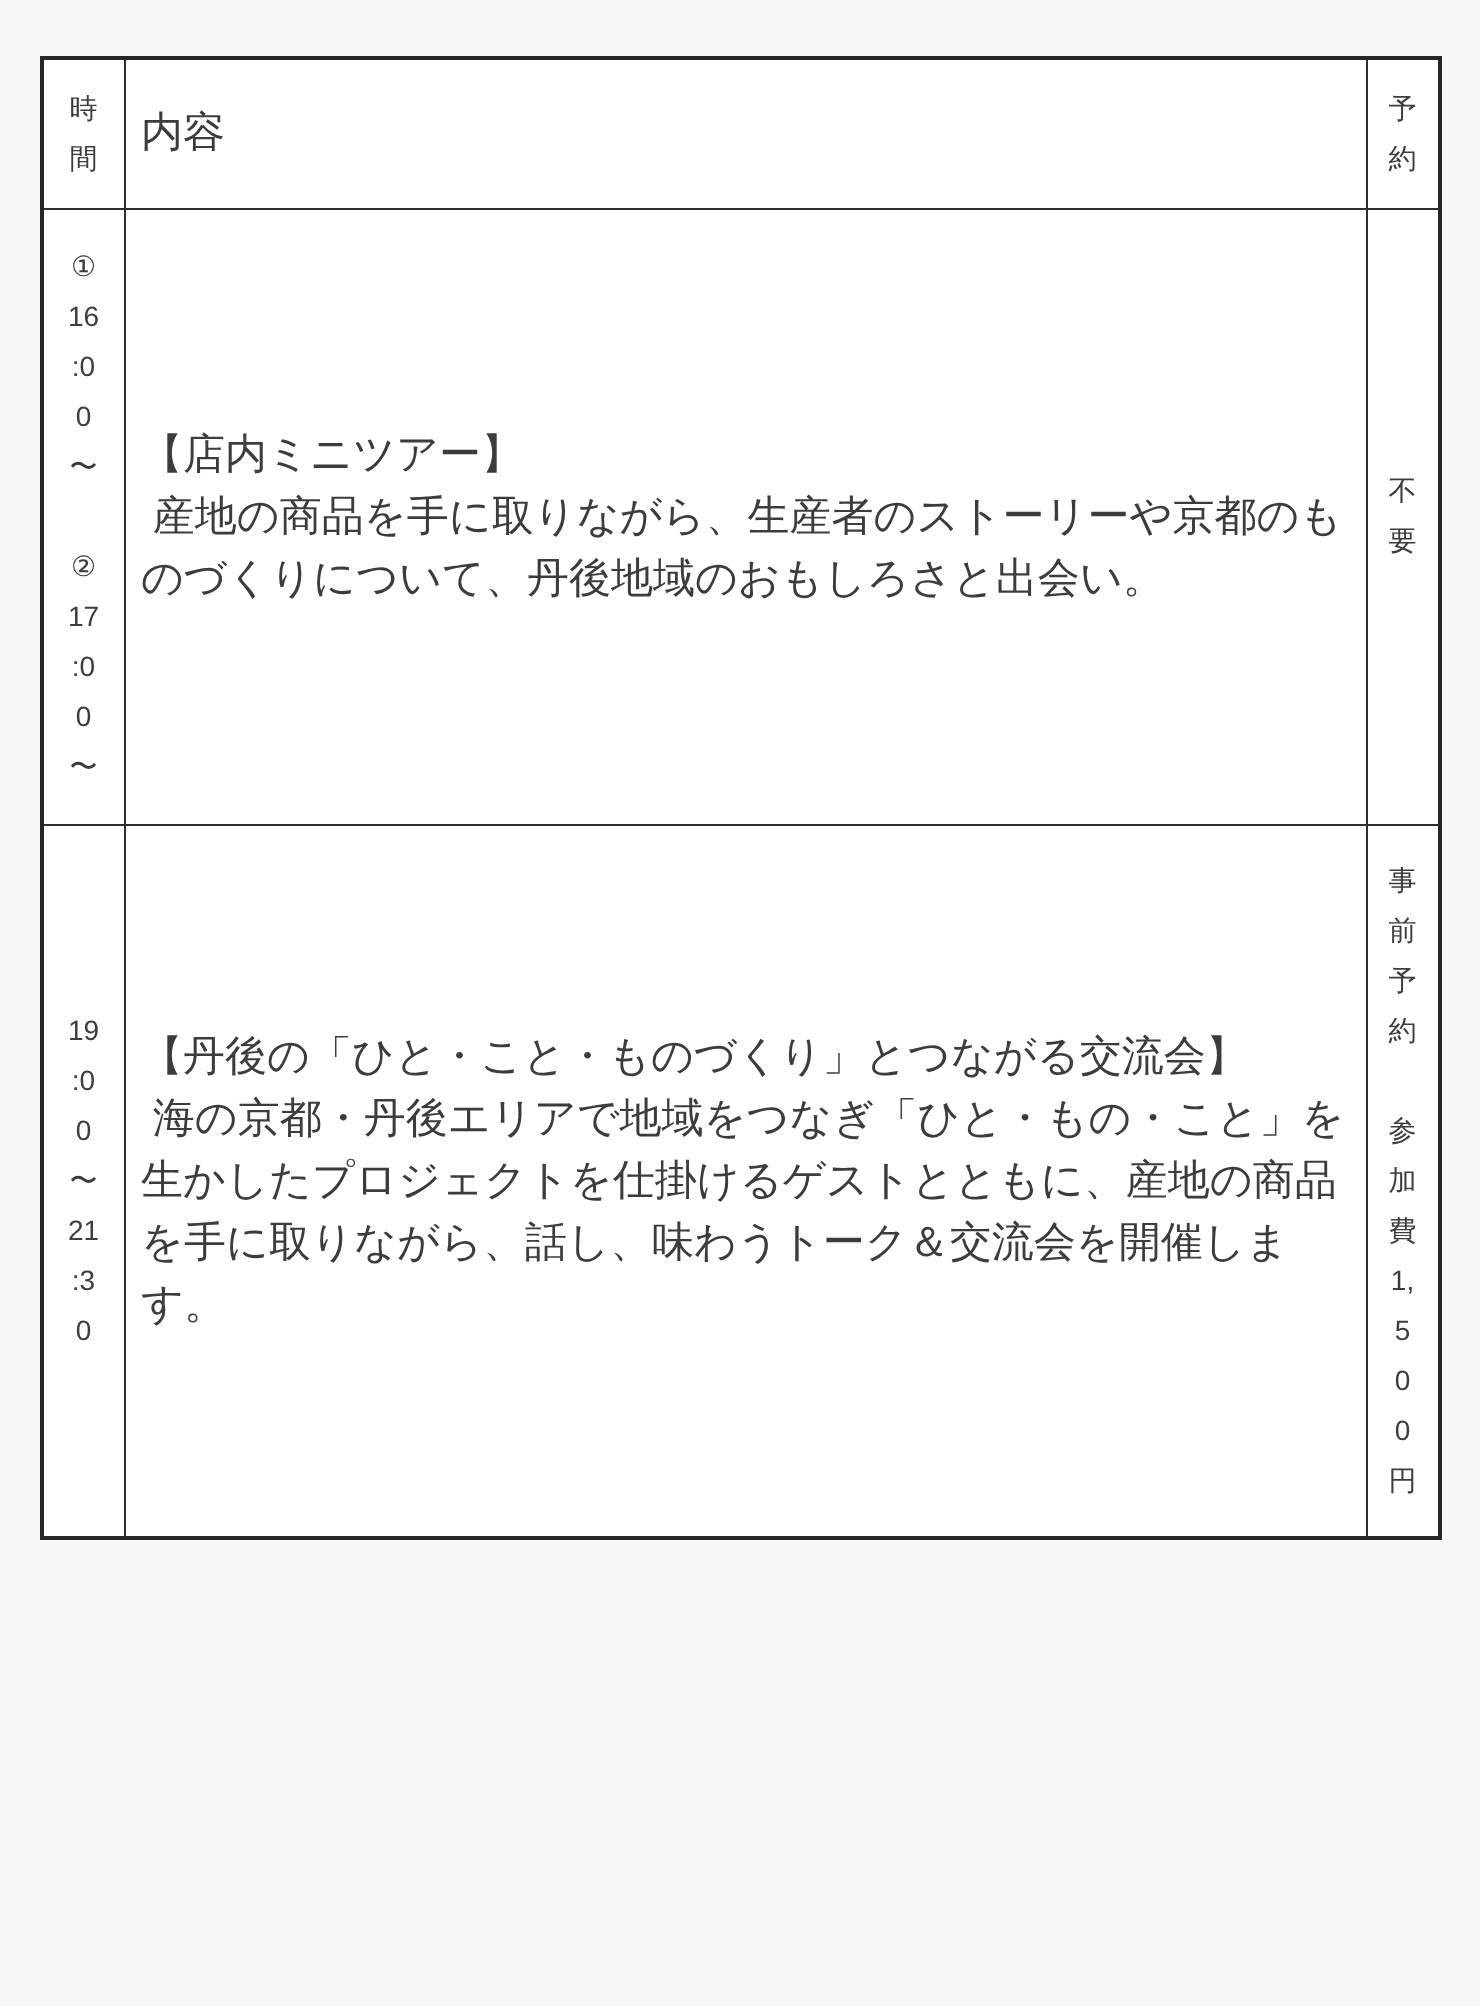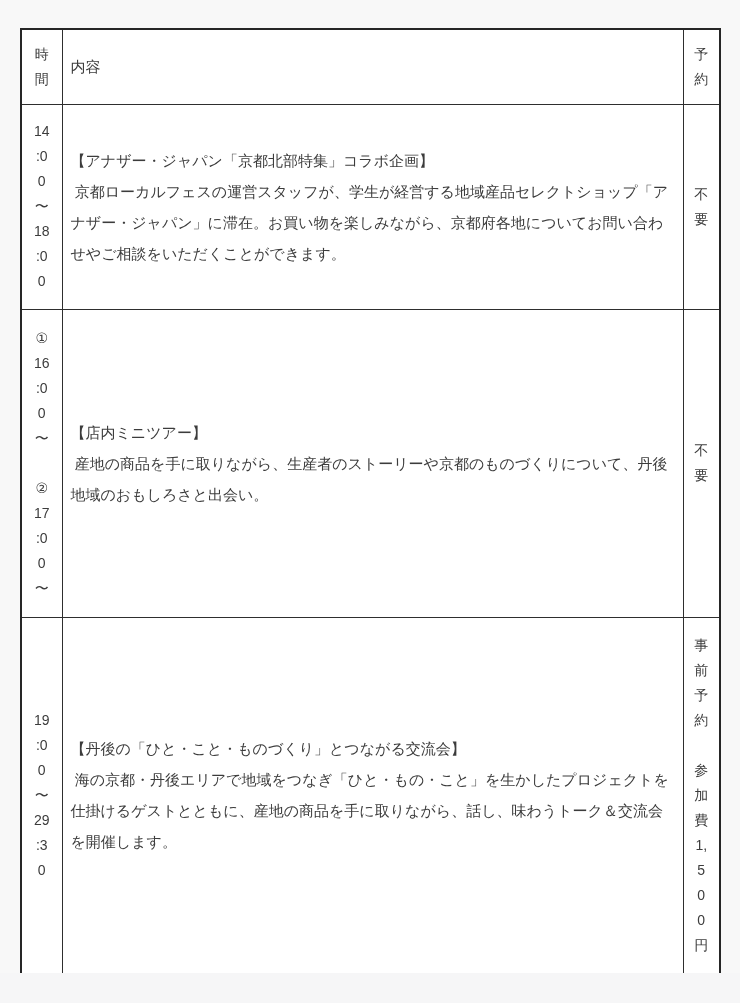--- a/index.html
+++ b/index.html
@@ -47,21 +47,21 @@
   tr.row-2 { height: 308px; }
   tr.row-3 { height: 357px; }
 
   .cell-narrow {
     font-size: 14px;
     line-height: 25px;
     text-align: center;
     padding: 0;
   }
   .cell-content {
-    font-size: 15px;
+    font-size: 21px;
     line-height: 31px;
     text-align: left;
     padding: 0 7px 0 8px;
   }
   .footer-strip {
     position: absolute;
     left: 0;
     top: 973px;
     width: 740px;
     height: 30px;
@@ -81,33 +81,20 @@
     <thead>
       <tr class="header-row">
         <th class="cell-narrow">時
 間</th>
         <th class="cell-content">内容</th>
         <th class="cell-narrow">予
 約</th>
       </tr>
     </thead>
     <tbody>
-      <tr class="row-1">
-        <td class="cell-narrow">14
-:0
-0
-〜
-18
-:0
-0</td>
-        <td class="cell-content">【アナザー・ジャパン「京都北部特集」コラボ企画】
- 京都ローカルフェスの運営スタッフが、学生が経営する地域産品セレクトショップ「アナザー・ジャパン」に滞在。お買い物を楽しみながら、京都府各地についてお問い合わせやご相談をいただくことができます。</td>
-        <td class="cell-narrow">不
-要</td>
-      </tr>
       <tr class="row-2">
         <td class="cell-narrow">①
 16
 :0
 0
 〜
 
 ②
 17
 :0
@@ -116,21 +103,21 @@
         <td class="cell-content">【店内ミニツアー】
  産地の商品を手に取りながら、生産者のストーリーや京都のものづくりについて、丹後地域のおもしろさと出会い。</td>
         <td class="cell-narrow">不
 要</td>
       </tr>
       <tr class="row-3">
         <td class="cell-narrow">19
 :0
 0
 〜
-29
+21
 :3
 0</td>
         <td class="cell-content">【丹後の「ひと・こと・ものづくり」とつながる交流会】
  海の京都・丹後エリアで地域をつなぎ「ひと・もの・こと」を生かしたプロジェクトを仕掛けるゲストとともに、産地の商品を手に取りながら、話し、味わうトーク＆交流会を開催します。</td>
         <td class="cell-narrow">事
 前
 予
 約
 
 参

